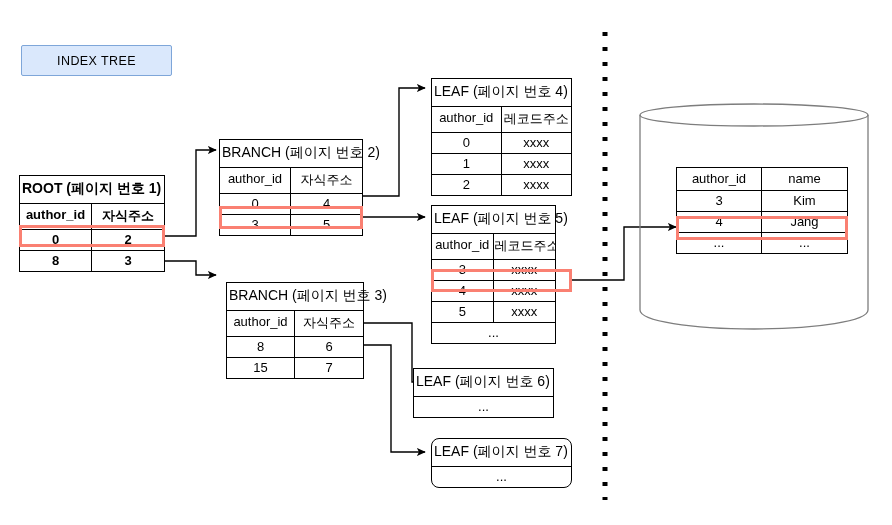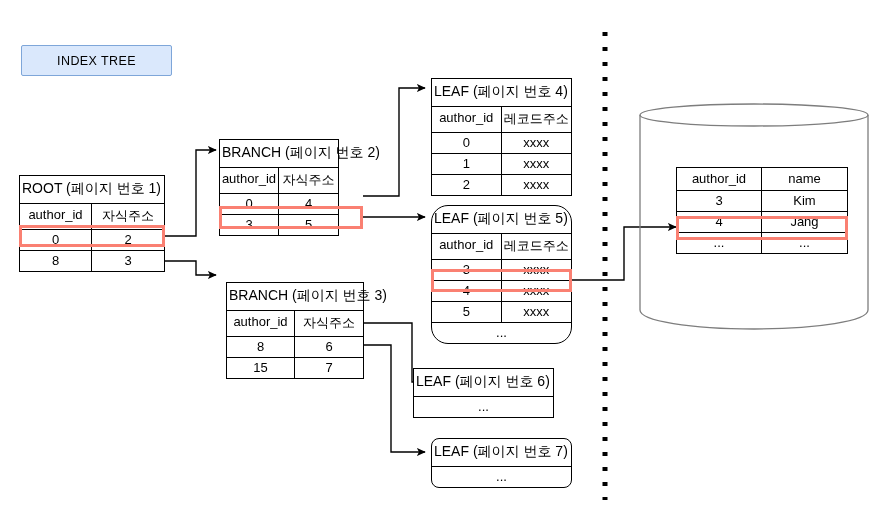--- a/index.html
+++ b/index.html
@@ -122,38 +122,38 @@
       <path d="M640,115 L640,310 C640,321 691,329 754,329 C817,329 868,321 868,310 L868,115"></path>
       <ellipse cx="754" cy="115" rx="114" ry="11"></ellipse>
     </g>
   </svg>
 
   <div class="badge" style="left:21px; top:45px; width:151px; height:31px;">
     <span>INDEX TREE</span>
   </div>
 
 
-  <div class="node" style="left:19px; top:175px; width:146px;">
+  <div class="node" style="left:19px; top:175px; width:146px;font-weight:bold;">
     <div class="title">ROOT (페이지 번호 1)</div>
     <div class="row header">
       <div class="cell">author_id</div>
       <div class="cell">자식주소</div>
     </div>
     <div class="row">
       <div class="cell">0</div>
       <div class="cell">2</div>
     </div>
     <div class="row">
       <div class="cell">8</div>
       <div class="cell">3</div>
     </div>
   </div>
   <div class="hl" style="left:19px; top:225px; width:146px; height:22px;"></div>
 
-  <div class="node" style="left:219px; top:139px; width:120px;">
+  <div class="node" style="left:219px; top:139px; width:144px;">
     <div class="title">BRANCH (페이지 번호 2)</div>
     <div class="row header">
       <div class="cell">author_id</div>
       <div class="cell">자식주소</div>
     </div>
     <div class="row">
       <div class="cell">0</div>
       <div class="cell">4</div>
     </div>
     <div class="row">
@@ -192,21 +192,21 @@
     <div class="row">
       <div class="cell">1</div>
       <div class="cell">xxxx</div>
     </div>
     <div class="row">
       <div class="cell">2</div>
       <div class="cell">xxxx</div>
     </div>
   </div>
 
-  <div class="node" style="left:431px; top:205px; width:141px;border-radius:17px;">
+  <div class="node" style="left:431px; top:205px; width:125px;">
     <div class="title">LEAF (페이지 번호 5)</div>
     <div class="row header">
       <div class="cell">author_id</div>
       <div class="cell">레코드주소</div>
     </div>
     <div class="row">
       <div class="cell">3</div>
       <div class="cell">xxxx</div>
     </div>
     <div class="row">

